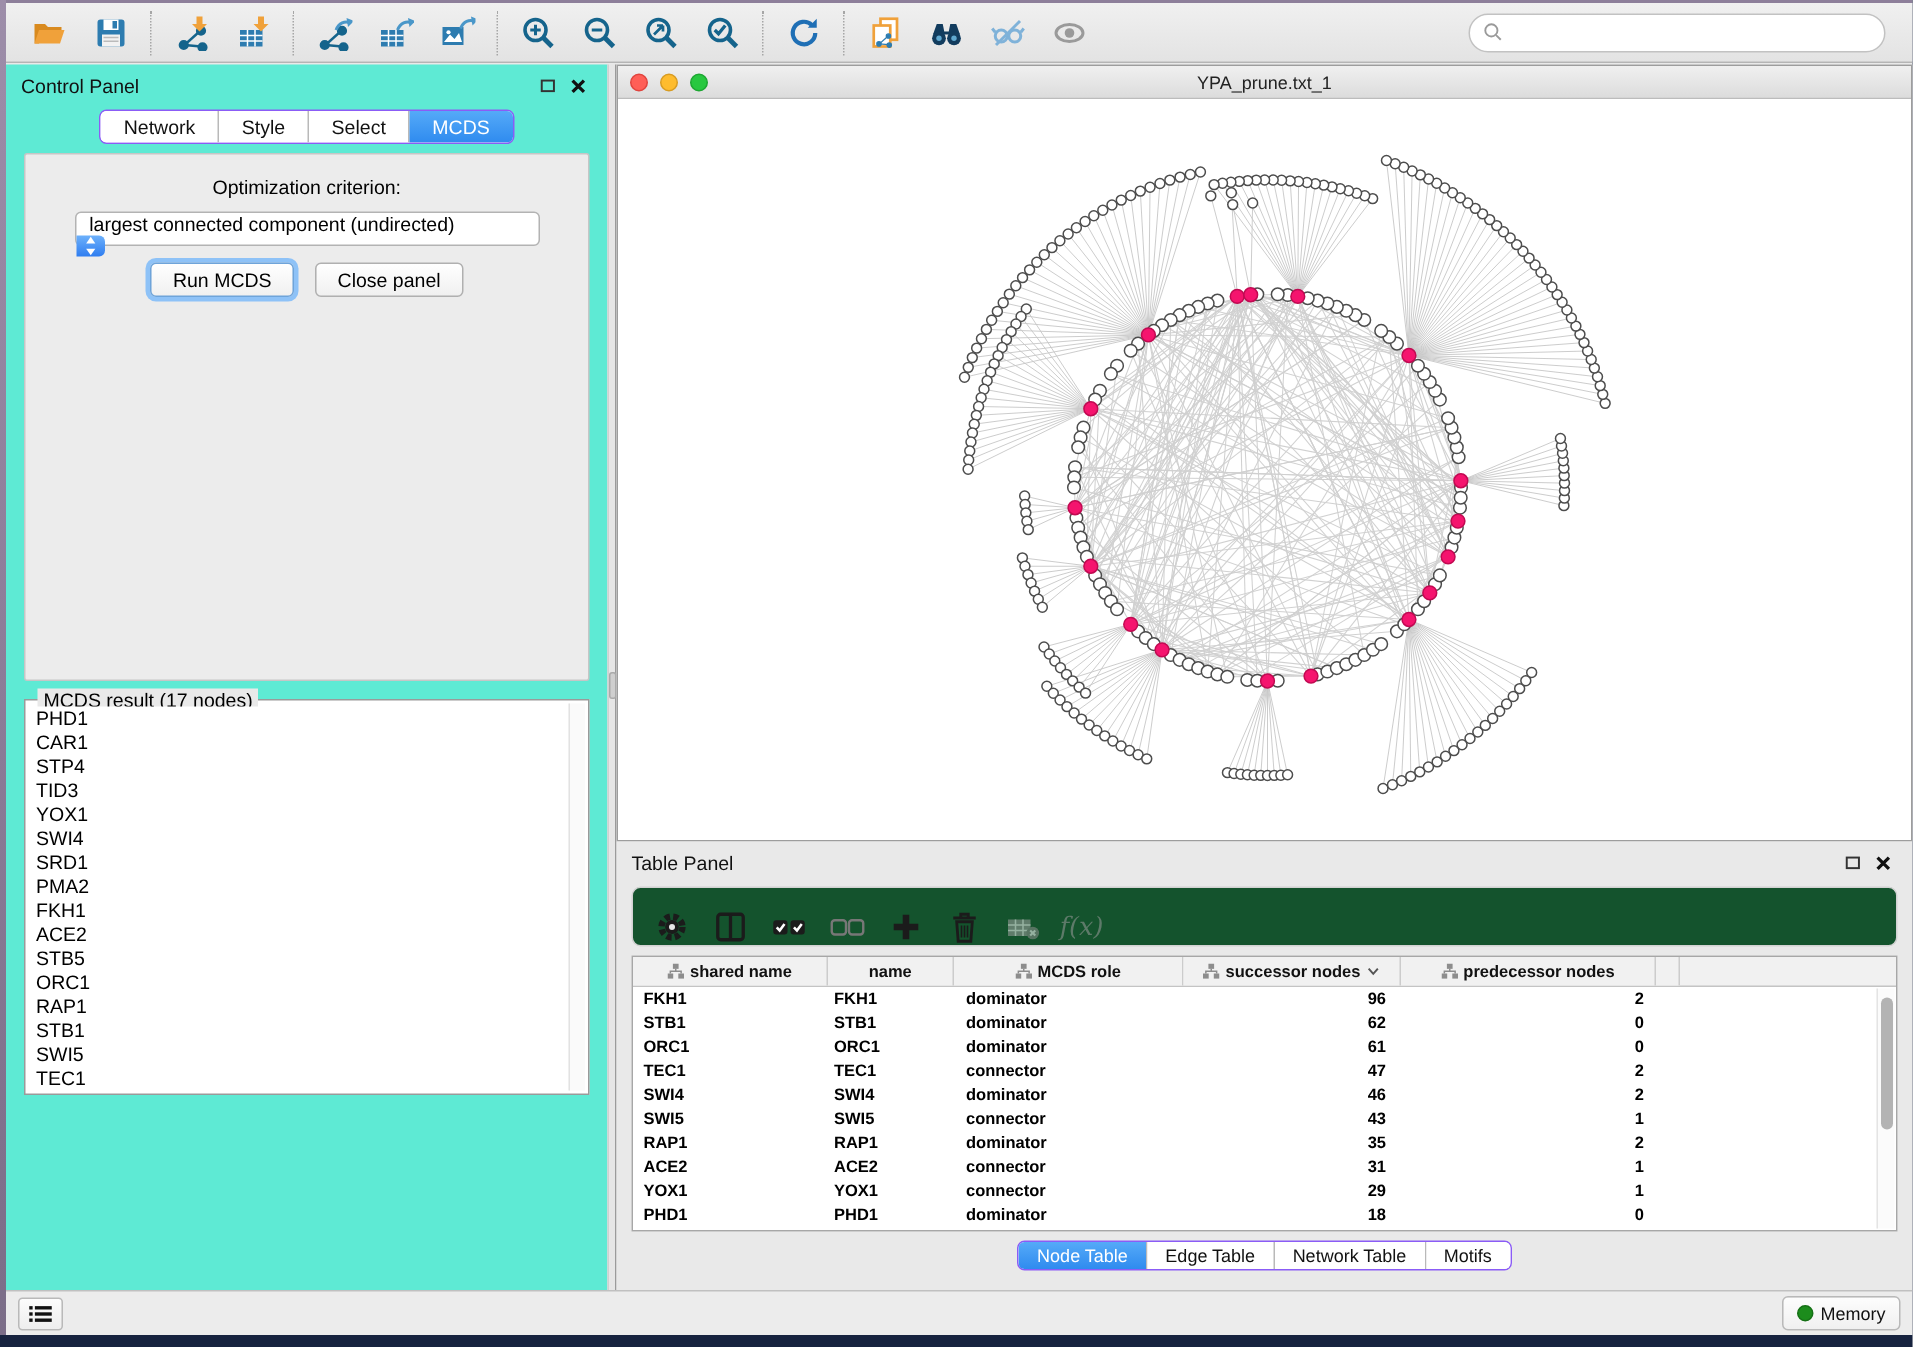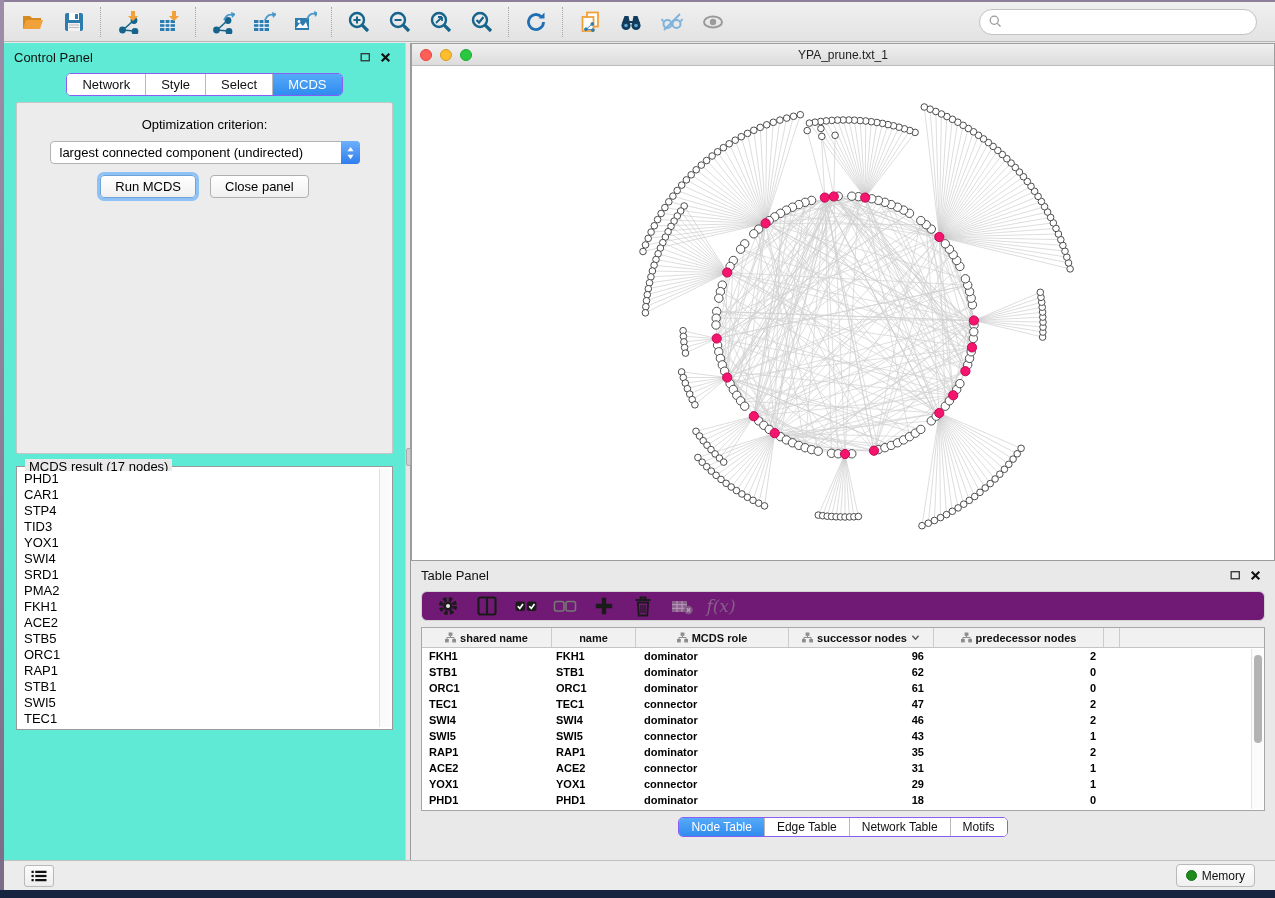--- a/index.html
+++ b/index.html
@@ -34,21 +34,21 @@
   .seg { display:inline-flex; background:#fff; border:1px solid #8b5cf6; border-radius:5px; overflow:hidden; }
   .seg .seg-btn { border:none; background:#fff; font:13px "Liberation Sans",sans-serif; color:#111;
      padding:3px 15px; border-right:1px solid #b9b9b9; cursor:default;}
   .seg .seg-btn:last-child { border-right:none; }
   .seg .seg-btn.active { background:linear-gradient(#55aaf8,#2f8bef); color:#fff; }
   #cp-tabs-row { text-align:center; margin:2px 0 6px 0; }
 
   #opt-box { margin:0 12px; height:352px; background:#ececec; border:1px solid #c6c6c6; border-radius:2px; padding-top:14px;}
   #opt-label { text-align:center; font-size:13px; margin-bottom:9px; }
   #criterion { margin:0 auto; width:310px; height:23px; background:#fff; border:1px solid #b3b3b3; border-radius:4px;
-     display:flex; align-items:center; position:relative;}
+     display:flex; align-items:flex-start; position:relative;flex-direction:column;}
   #criterion .val { flex:1; font-size:13px; padding-left:9px; white-space:nowrap; }
   #criterion .stepper { width:19px; height:23px; margin-right:-1px; border-radius:0 4px 4px 0;
      background:linear-gradient(#6db1fb,#2f7df0); display:flex; flex-direction:column; align-items:center; justify-content:center;}
   #opt-buttons { text-align:center; margin-top:11px; }
   .push-btn { font:13px "Liberation Sans",sans-serif; background:linear-gradient(#ffffff,#f0f0f0);
      border:1px solid #b0b0b0; border-radius:4px; padding:3px 14px; cursor:default;}
   .push-btn.focused { box-shadow:0 0 0 3px #8ec2f7; border-color:#6ea4da;}
   #opt-buttons .gap { display:inline-block; width:14px; }
 
   #result-fieldset { margin:12px 12px 0 12px; height:264px; border:1px solid #9a9a9a; background:#fff; position:relative; }
@@ -63,22 +63,22 @@
      display:flex; align-items:center; position:relative;}
   .tl { width:12px; height:12px; border-radius:50%; margin-left:8px; }
   .tl.red{ background:#ff5f57; border:1px solid #e0443e;}
   .tl.yellow{ background:#febc2e; border:1px solid #d89c22;}
   .tl.green{ background:#28c840; border:1px solid #1da732;}
   #net-title { position:absolute; left:0; right:0; text-align:center; font-size:12px; color:#222; }
   #net-canvas { position:absolute; top:23px; left:0; right:0; bottom:0; background:#fff; }
 
   
   #table-panel { position:absolute; left:407px; top:518px; width:864px; height:299px; background:#e9e9e9; }
-  #tp-toolbar { margin:2px 10px 0 10px; height:30px; background:#701a75; border:1px solid #d2d2d2; border-radius:6px;
-     display:flex; align-items:center; padding-left:14px; }
+  #tp-toolbar { margin:2px 10px 0 10px; height:40px; background:#14532d; border:1px solid #d2d2d2; border-radius:6px;
+     display:flex; align-items:flex-end; padding-left:14px; }
   .tpt-btn { width:24px; height:24px; margin-right:15px; display:flex; align-items:center; justify-content:center; }
   .tpt-btn.disabled { opacity:.55; }
   #fx-label { font-family:"DejaVu Serif",serif; font-style:italic; font-size:17px; color:#9a9a9a; }
 
   #node-table { margin:6px 10px 0 10px; height:184px; background:#fff; border:1px solid #a7a7a7; position:relative; overflow:hidden;font-weight:bold;}
   #nt-header { display:flex; height:20px; background:#f1f1f1; border-bottom:1px solid #c4c4c4; font-size:11px; color:#111;}
   .hcell { display:flex; align-items:center; justify-content:center; gap:4px; border-right:1px solid #cccccc; background:#f1f1f1;}
   .hcell .lbl { white-space:nowrap; }
   .c0{width:130px;} .c1{width:84px;} .c2{width:153px;} .c3{width:145px;} .c4{width:170px;} .cstub{width:16px;border-right:1px solid #ccc;}
   #nt-body { font-size:11px; color:#000; }
@@ -89,21 +89,21 @@
   .tcell.c2 { padding-left:8px; }
   .tcell.c3 { text-align:right; padding-right:10px; }
   .tcell.c4 { text-align:right; padding-right:8px; }
   #nt-scroll { position:absolute; top:21px; right:1px; bottom:1px; width:12px; background:#fbfbfb; border-left:1px solid #e4e4e4; }
   #nt-thumb { position:absolute; top:6px; left:1.5px; width:8px; height:88px; background:#b3b3b3; border-radius:4px; }
   #tp-tabs-row { text-align:center; margin-top:6px; }
   #tp-tabs-row .seg .seg-btn { font-size:12px; padding:2px 12px; }
 
   
   #status-bar { position:absolute; left:0; right:0; top:858px; height:30px; background:#ececec; border-top:1px solid #c0c0c0;
-     display:flex; align-items:center; padding:0 20px; }
+     display:flex; align-items:center; padding:0 8px; }
   #list-btn { width:30px; height:22px; background:linear-gradient(#fcfcfc,#eee); border:1px solid #b9b9b9; border-radius:3px;
      display:flex; align-items:center; justify-content:center;}
   #status-spacer { flex:1; }
   #memory-btn { height:23px; background:linear-gradient(#fdfdfd,#f0f0f0); border:1px solid #b9b9b9; border-radius:4px;
      display:flex; align-items:center; gap:5px; padding:0 9px; font-size:12px; color:#111;}
   #memory-dot { width:11px; height:11px; border-radius:50%; background:#1c8c1c; border:1px solid #157015;}
 </style>
 </head>
 <body>
 

